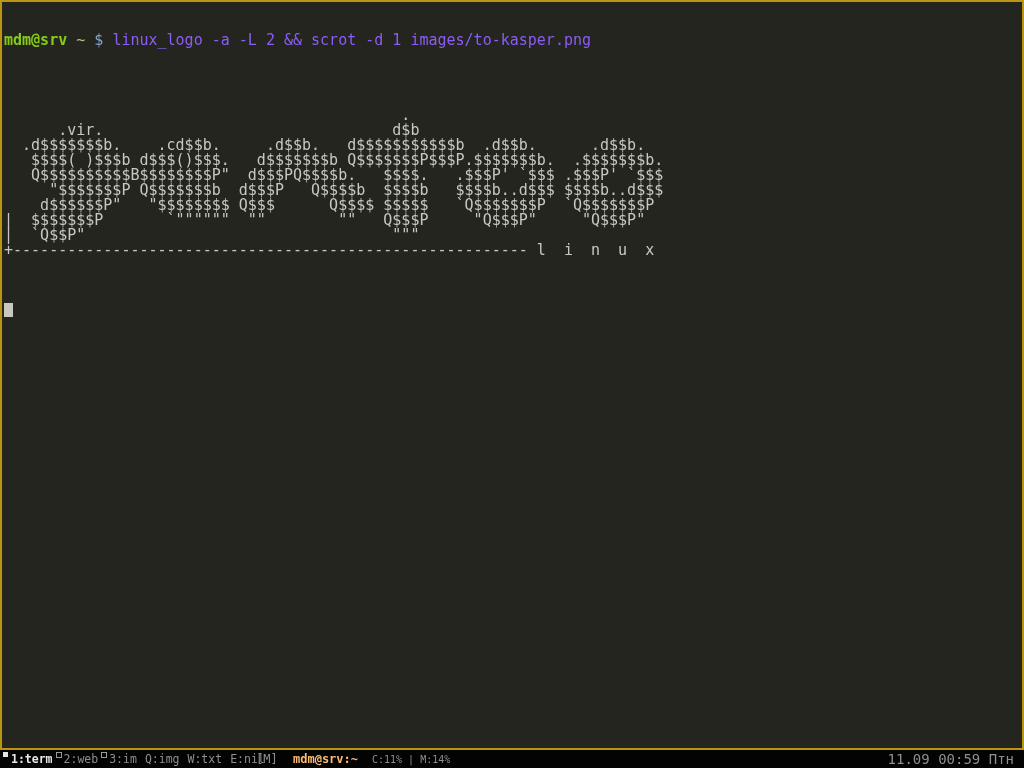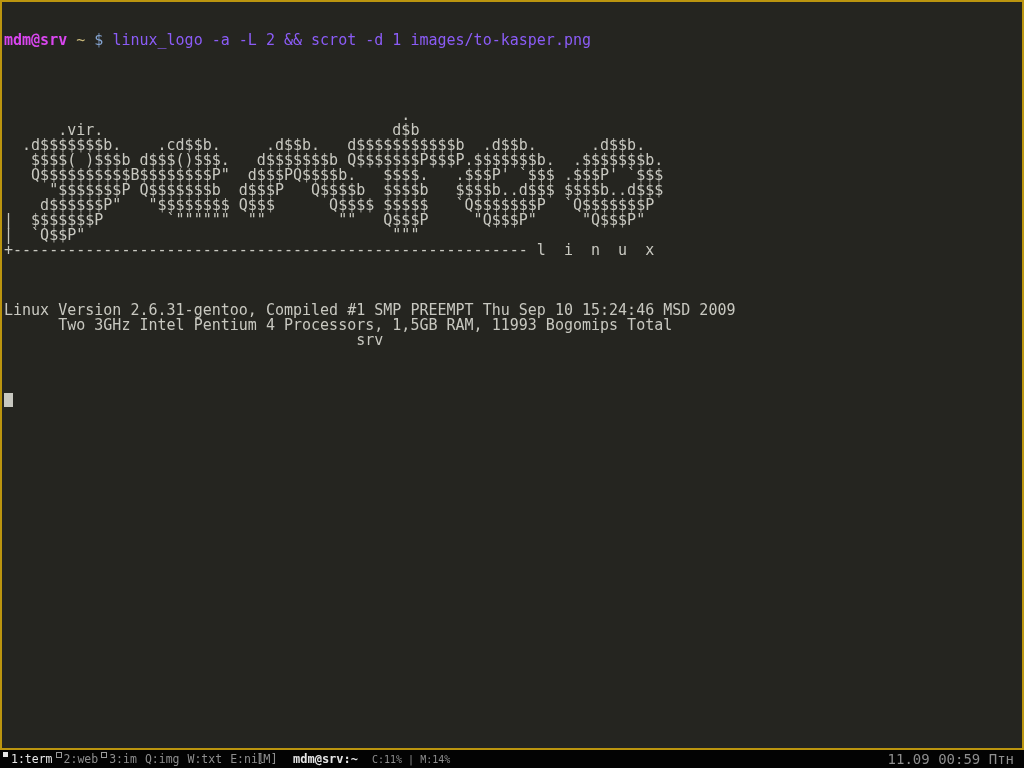--- a/index.html
+++ b/index.html
@@ -12,44 +12,44 @@
   .term-window{
     position:absolute;left:0;top:0;width:1024px;height:750px;
     box-sizing:border-box;border:2px solid #bb950f;background:#252520;
   }
   .term-content{
     position:absolute;left:2px;top:1px;
     font-size:15px;line-height:15px;color:#c8c8c0;white-space:pre;
   }
   .term-content pre{margin:0;font:inherit;white-space:pre;}
   .prompt-line{height:15px;white-space:pre;}
-  .p-user{color:#d946ef;font-weight:bold;}
+  .p-user{color:#84cc16;font-weight:bold;}
   .p-path{color:#c9b97a;}
   .p-sym{color:#84a3cf;}
   .p-cmd{color:#8b5cf6;}
   .ascii-art{margin-top:30px !important;}
   .sysinfo{margin-top:15px !important;}
   .cursor-row{margin-top:15px;height:15px;}
   .block-cursor{display:inline-block;width:9px;height:14px;background:#c8c8c0;vertical-align:top;}
   
   .statusbar{
     position:absolute;left:0;top:750px;width:1024px;height:18px;
     background:#030303;color:#8e8e8e;
   }
   .tags{
     position:absolute;left:2px;top:0;height:18px;display:flex;gap:0;
     font-size:11.5px;line-height:18px;
   }
   .tag{position:relative;padding:0 2px 0 9px;height:18px;}
   .tag.no-ind{padding-left:2px;margin-left:4px;}
-  .tag.sel{color:#e6e6e6;font-weight:normal;}
+  .tag.sel{color:#e6e6e6;font-weight:bold;}
   .sq-fill{position:absolute;left:1px;top:2px;width:5px;height:5px;background:#e6e6e6;}
   .sq-open{position:absolute;left:1px;top:2px;width:4px;height:4px;border:1px solid #9a9a9a;background:transparent;}
   .layout-symbol{position:absolute;left:256px;top:0;font-size:12px;line-height:18px;}
-  .win-title{position:absolute;left:293px;top:0;font-size:12px;line-height:18px;color:#e5e5e5;font-weight:bold;}
+  .win-title{position:absolute;left:293px;top:0;font-size:12px;line-height:18px;color:#fdba74;font-weight:bold;}
   .stats{position:absolute;left:372px;top:1px;font-size:10px;line-height:18px;}
   .music{position:absolute;left:451px;top:0;font-size:10px;line-height:18px;}
   .weather{position:absolute;left:772px;top:0;font-size:10px;line-height:18px;margin-top:40px;}
   .clock{position:absolute;right:10px;top:0;font-size:14px;line-height:18px;}
 </style>
 </head>
 <body>
 
 <div class="term-window">
   <div class="term-content">
@@ -57,23 +57,20 @@
     <pre class="ascii-art">                                            .
       .vir.                                d$b
   .d$$$$$$$b.    .cd$$b.     .d$$b.   d$$$$$$$$$$$b  .d$$b.      .d$$b.
    $$$$( )$$$b d$$$()$$$.   d$$$$$$$b Q$$$$$$$P$$$P.$$$$$$$b.  .$$$$$$$b.
    Q$$$$$$$$$$B$$$$$$$$P"  d$$$PQ$$$$b.   $$$$.   .$$$P' `$$$ .$$$P' `$$$
      "$$$$$$$P Q$$$$$$$b  d$$$P   Q$$$$b  $$$$b   $$$$b..d$$$ $$$$b..d$$$
     d$$$$$$P"   "$$$$$$$$ Q$$$      Q$$$$ $$$$$   `Q$$$$$$$P  `Q$$$$$$$P
 |  $$$$$$$P       `""""""  ""        ""   Q$$$P     "Q$$$P"     "Q$$$P"
 |  `Q$$P"                                  """
 +--------------------------------------------------------- l  i  n  u  x</pre>
-    <pre class="sysinfo">Linux Version 2.6.31-gentoo, Compiled #1 SMP PREEMPT Thu Sep 10 15:24:46 MSD 2009
-      Two 3GHz Intel Pentium 4 Processors, 1,5GB RAM, 11993 Bogomips Total
-                                       srv</pre>
     <div class="cursor-row"><span class="block-cursor"></span></div>
   </div>
 </div>
 
 <div class="statusbar">
   <div class="tags">
     <span class="tag sel"><i class="sq-fill"></i><span>1:term</span></span>
     <span class="tag"><i class="sq-open"></i><span>2:web</span></span>
     <span class="tag"><i class="sq-open"></i><span>3:im</span></span>
     <span class="tag no-ind"><span>Q:img</span></span>

